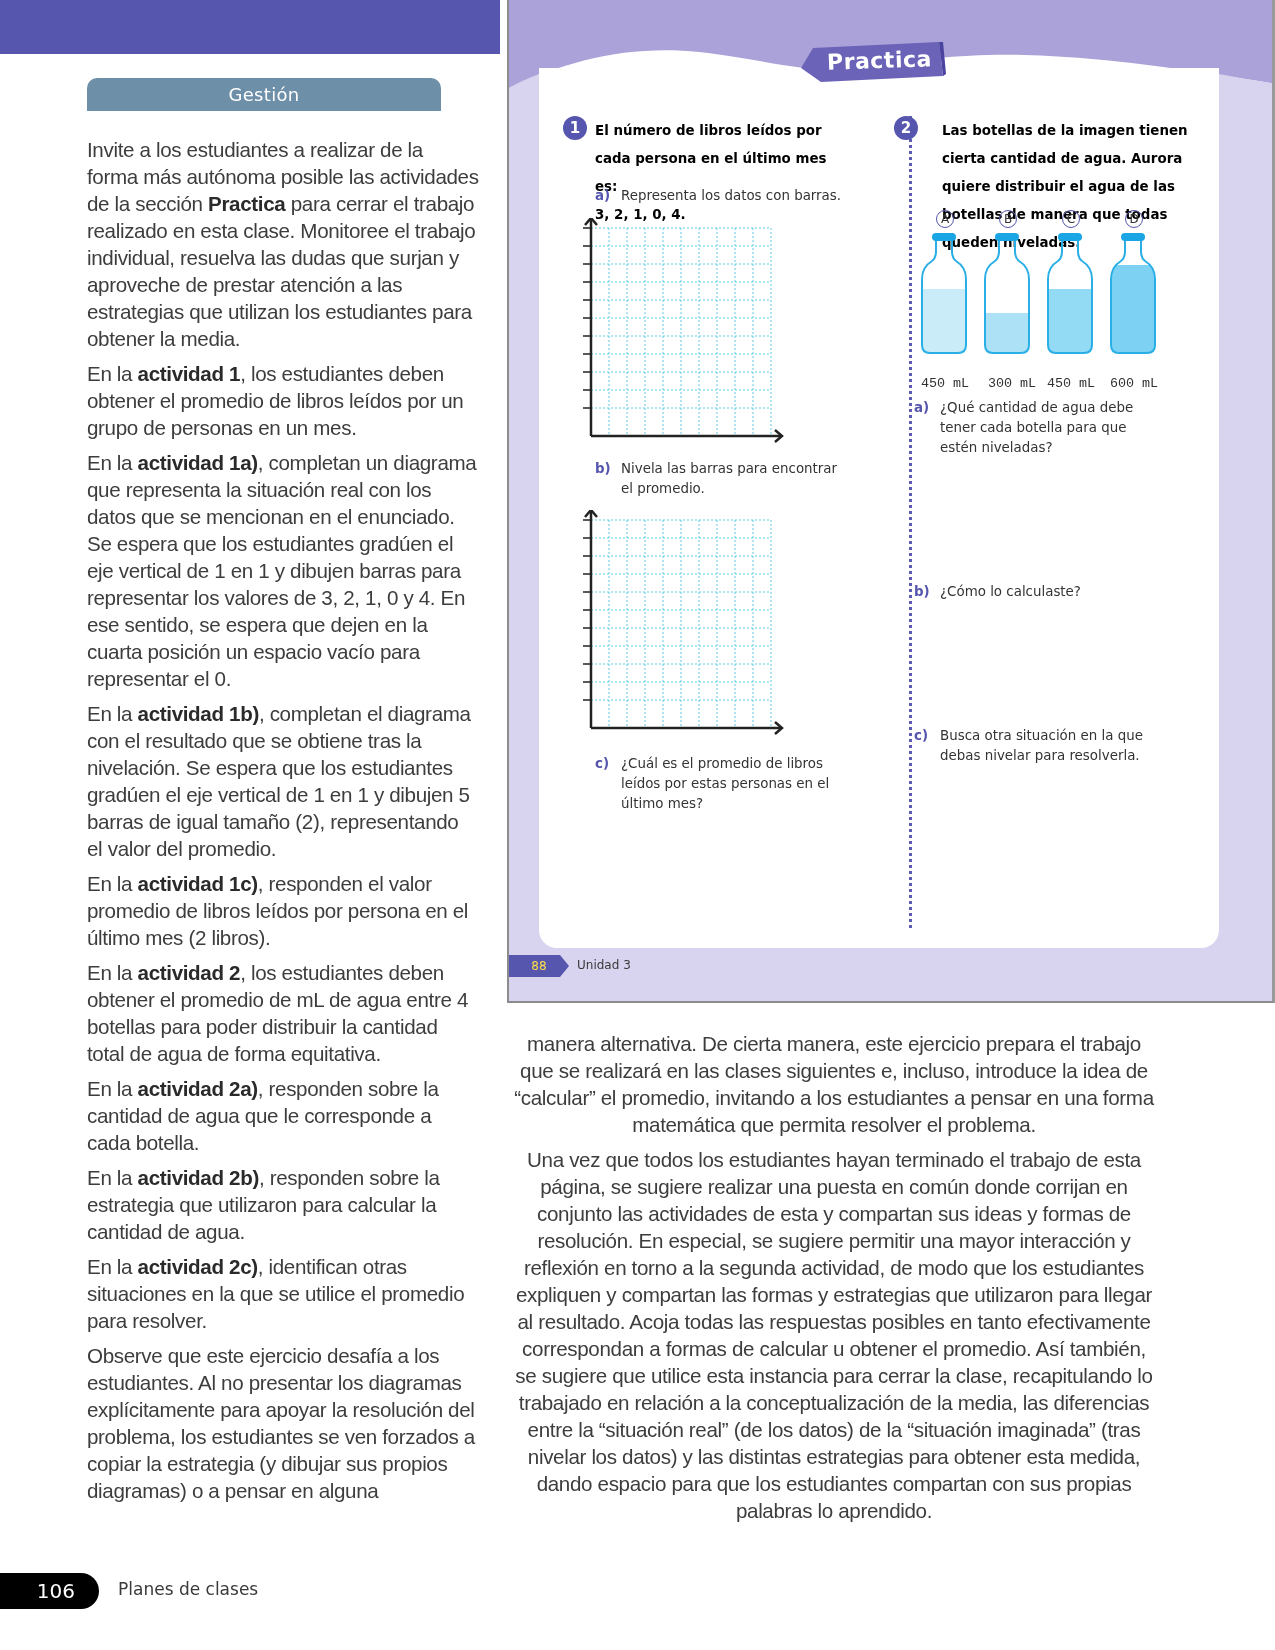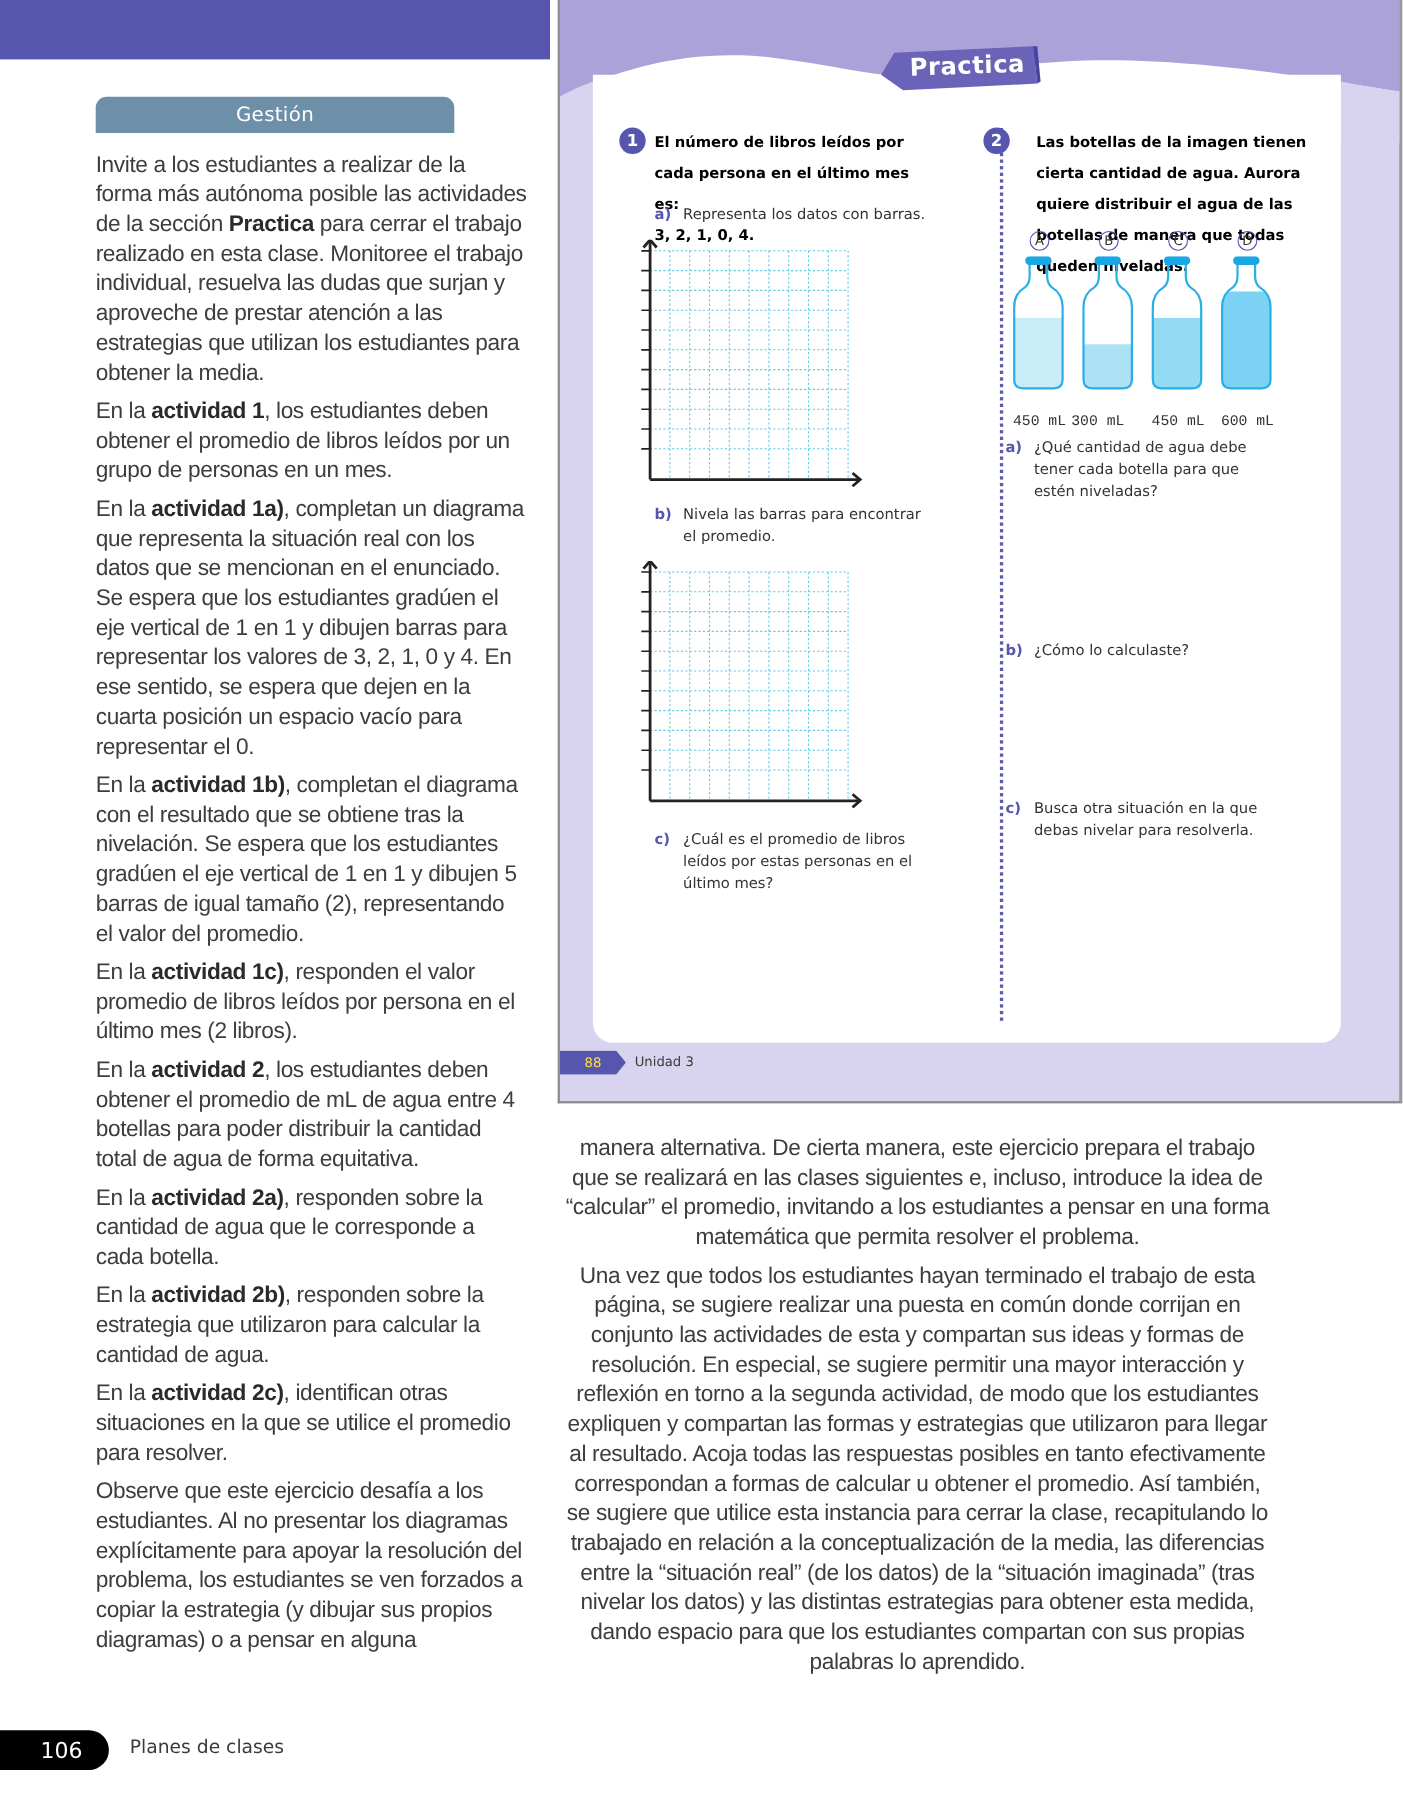--- a/index.html
+++ b/index.html
@@ -2,21 +2,21 @@
 <html><head>
 <meta charset="utf-8">
 <style>
   * { box-sizing: border-box; margin: 0; padding: 0; }
   html, body { width: 1275px; height: 1650px; background: #ffffff; overflow: hidden; }
   body { position: relative; font-family: "DejaVu Sans", sans-serif; color: #3a3a3a; }
 
   .top-band { position: absolute; left: 0; top: 0; width: 500px; height: 54px; background: #5656ae; }
 
   
-  .gestion-tab { position: absolute; left: 87px; top: 88px; width: 326px; height: 33px; background: #6d8fa8; border-radius: 10px 10px 0 0; color: #ffffff; text-align: center; font-family: "DejaVu Sans", sans-serif; font-size: 18px; line-height: 33px; letter-spacing: 0.3px; }
+  .gestion-tab { position: absolute; left: 87px; top: 78px; width: 354px; height: 33px; background: #6d8fa8; border-radius: 10px 10px 0 0; color: #ffffff; text-align: center; font-family: "DejaVu Sans", sans-serif; font-size: 18px; line-height: 33px; letter-spacing: 0.3px; }
   .left-col { position: absolute; left: 87px; top: 136px; width: 392px; font-family: "Liberation Sans", sans-serif; font-size: 20.6px; line-height: 27px; color: #3d3d3d; letter-spacing: -0.35px; }
   .left-col p { margin-bottom: 8px; }
   .left-col b, .right-col b { font-weight: bold; color: #2a2a2a; }
 
   .right-col { position: absolute; left: 514px; top: 1030px; width: 640px; font-family: "Liberation Sans", sans-serif; font-size: 20.6px; line-height: 27px; color: #3d3d3d; letter-spacing: -0.35px; text-align: center; }
   .right-col p { margin-bottom: 8px; }
 
   
   .page-num-tab { position: absolute; left: 0; top: 1573px; width: 99px; height: 36px; background: #000000; border-radius: 0 18px 18px 0; color: #ffffff; font-size: 20px; line-height: 36px; text-align: right; padding-right: 24px; font-family: "DejaVu Sans", sans-serif; }
   .footer-label { position: absolute; left: 118px; top: 1579px; font-size: 17px; color: #3a3a3a; font-family: "DejaVu Sans", sans-serif; }
@@ -217,21 +217,21 @@
       <g transform="translate(192,0)">
         <g clip-path="url(#bclip)">
             <rect x="0" y="32" width="44" height="94" fill="#7dd2f3"></rect>
           </g>
         <path d="M8,120 Q0,120 0,112 L0,46 Q0,34 10,28 Q14,25 14,18 L14,6 L30,6 L30,18 Q30,25 34,28 Q44,34 44,46 L44,112 Q44,120 36,120 Z" fill="none" stroke="#29aee6" stroke-width="2"></path>
         <rect x="10" y="0" width="24" height="8" rx="4" fill="#1aa6e4"></rect>
       </g>
     </svg>
 
     <div class="bottle-label" style="left:376px; top:308px;">450 mL</div>
-    <div class="bottle-label" style="left:429px; top:308px;">300 mL</div>
+    <div class="bottle-label" style="left:443px; top:308px;">300 mL</div>
     <div class="bottle-label" style="left:502px; top:308px;">450 mL</div>
     <div class="bottle-label" style="left:565px; top:308px;">600 mL</div>
 
     <div class="ex-sub" style="left:401px; top:330px; width:220px;">
       <span class="letter">a)</span><span>¿Qué cantidad de agua debe tener cada botella para que estén niveladas?</span>
     </div>
     <div class="ex-sub" style="left:401px; top:514px; width:220px;">
       <span class="letter">b)</span><span>¿Cómo lo calculaste?</span>
     </div>
     <div class="ex-sub" style="left:401px; top:658px; width:220px;">

